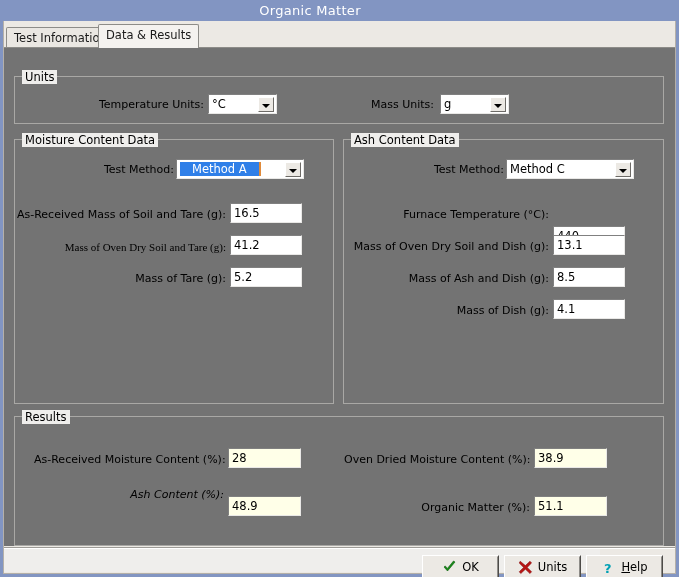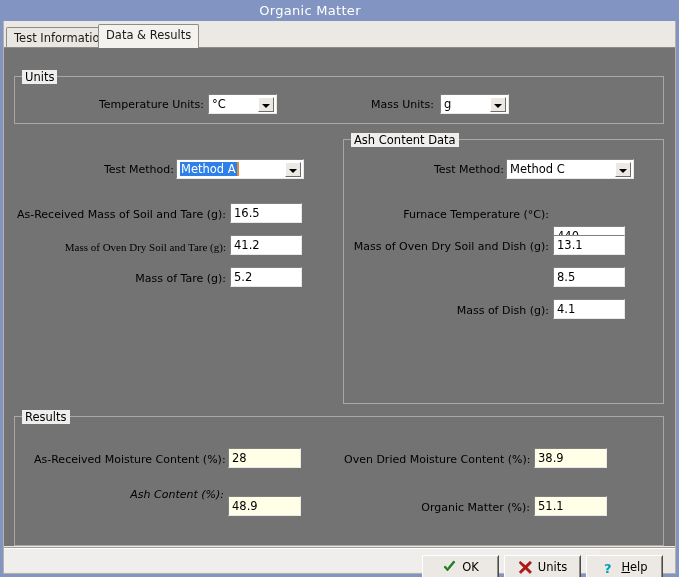--- a/index.html
+++ b/index.html
@@ -169,21 +169,21 @@
     position: absolute;
     left: 3px; top: 2px;
     font-size: 11.5px;
     line-height: 14px;
     white-space: nowrap;
     color: #000;
   }
   .combo-text.selected {
     background: #2f7fe8;
     color: #ffffff;
-    padding: 0 1px;
+    padding: 0 12px;
     box-shadow: 2px 0 0 0 #e08a3a;
   }
   .combo-btn {
     position: absolute;
     right: 2px; top: 2px;
     width: 16px; height: 15px;
     background: #ece9e4;
     border-top: 1px solid #ffffff;
     border-left: 1px solid #ffffff;
     border-right: 1px solid #6d6b67;
@@ -275,20 +275,23 @@
         <span class="combo-text">°C</span>
         <span class="combo-btn"></span>
       </div>
 
       <div class="lbl" style="left:300px; top:50px; width:130px;">Mass Units:</div>
       <div class="combo" style="left:436px; top:46px; width:69px; height:20px;">
         <span class="combo-text">g</span>
         <span class="combo-btn"></span>
       </div>
 
+      <div class="group" style="left:10px; top:91px; width:320px; height:265px;">
+        <span class="group-title">Moisture Content Data</span>
+      </div>
 
       <div class="lbl" style="left:40px; top:115px; width:130px;">Test Method:</div>
       <div class="combo" style="left:172px; top:111px; width:128px; height:20px;">
         <span class="combo-text selected">Method A</span>
         <span class="combo-btn"></span>
       </div>
 
       <div class="lbl" style="left:10px; top:160px; width:212px;">As-Received Mass of Soil and Tare (g):</div>
       <div class="field" style="left:226px; top:155px; width:72px; height:20px;">16.5</div>
 
@@ -307,20 +310,21 @@
         <span class="combo-text">Method C</span>
         <span class="combo-btn"></span>
       </div>
 
       <div class="lbl" style="left:340px; top:160px; width:205px;">Furnace Temperature (°C):</div>
       <div class="field" style="left:549px; top:155px; width:72px; height:20px;margin-top:23px;">440</div>
 
       <div class="lbl" style="left:340px; top:192px; width:205px;">Mass of Oven Dry Soil and Dish (g):</div>
       <div class="field" style="left:549px; top:187px; width:72px; height:20px;">13.1</div>
 
+      <div class="lbl" style="left:340px; top:224px; width:205px;">Mass of Ash and Dish (g):</div>
       <div class="field" style="left:549px; top:219px; width:72px; height:20px;">8.5</div>
 
       <div class="lbl" style="left:340px; top:256px; width:205px;">Mass of Dish (g):</div>
       <div class="field" style="left:549px; top:251px; width:72px; height:20px;">4.1</div>
 
       <div class="group" style="left:10px; top:368px; width:650px; height:130px;">
         <span class="group-title">Results</span>
       </div>
 
       <div class="lbl" style="left:30px; top:405px; width:190px;">As-Received Moisture Content (%):</div>

